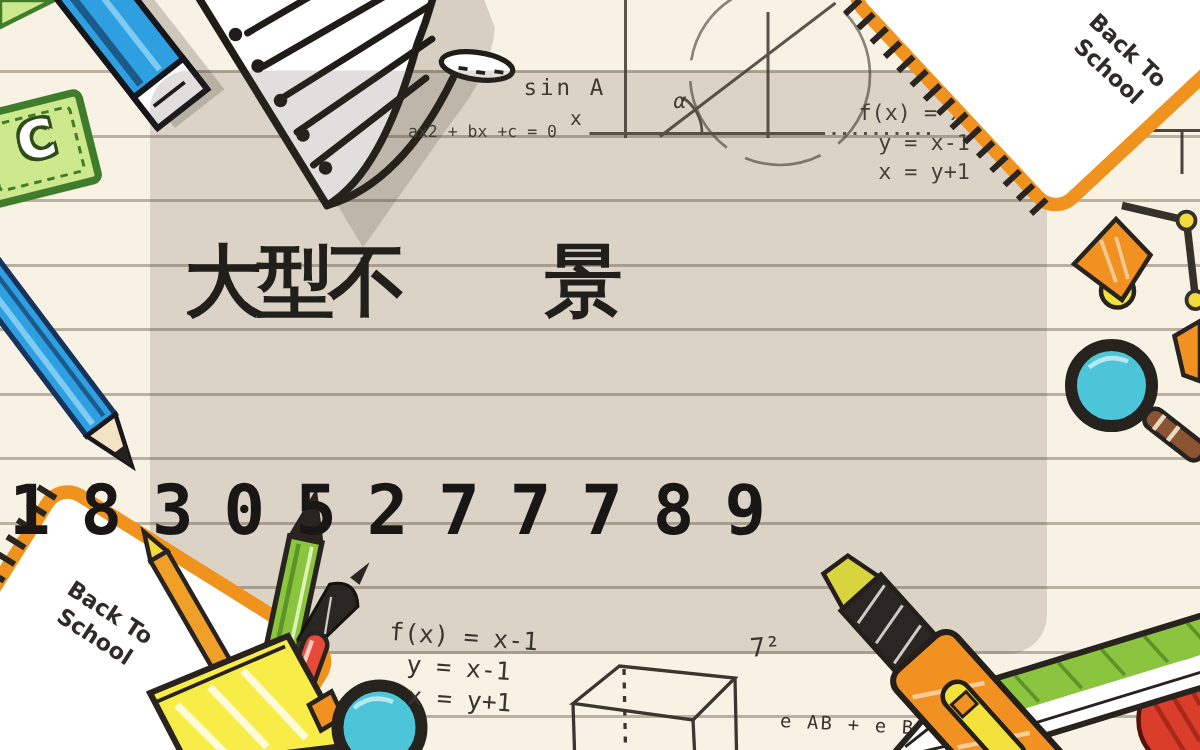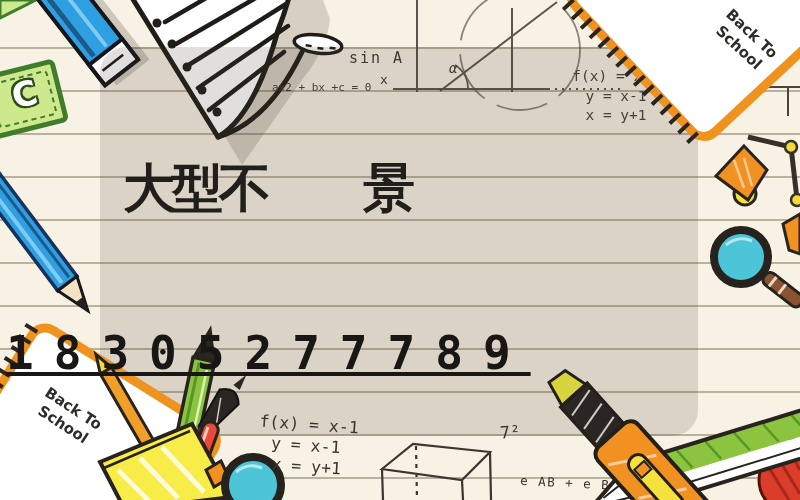--- a/index.html
+++ b/index.html
@@ -39,23 +39,23 @@
   .fx-bottom .l3{margin-left:15px;}
   .f-seven{left:500px;top:422px;font-size:17px;transform:rotate(-5deg);color:#38342e;}
   .f-vec{left:520px;top:477px;font-size:12.5px;letter-spacing:1.5px;transform:rotate(3deg);color:#38342e;}
   .title{
     left:123px;top:158px;display:flex;align-items:center;
     font-size:52px;font-weight:bold;color:#211f1c;letter-spacing:-4px;
     line-height:60px;
   }
   .title .p2{margin-left:96px;}
   .phone{
-    left:6px;top:326px;
+    left:6px;top:313px;
     font-family:"DejaVu Sans Mono",monospace;
-    font-size:46px;font-weight:bold;color:#191715;letter-spacing:20px;text-decoration:underline;
+    font-size:46px;font-weight:bold;color:#191715;letter-spacing:20px;
   }
   .bts{
     position:absolute;width:104px;text-align:center;
     font-size:15px;font-weight:bold;color:#2e2b28;line-height:19px;
   }
   .bts-tr{left:693px;top:22px;transform:rotate(43deg);}
   .bts-bl{left:16px;top:398px;transform:rotate(33deg);}
   .ticketC{
     left:12px;top:74px;font-size:34px;font-weight:bold;color:#ffffff;
     transform:rotate(-14deg);

